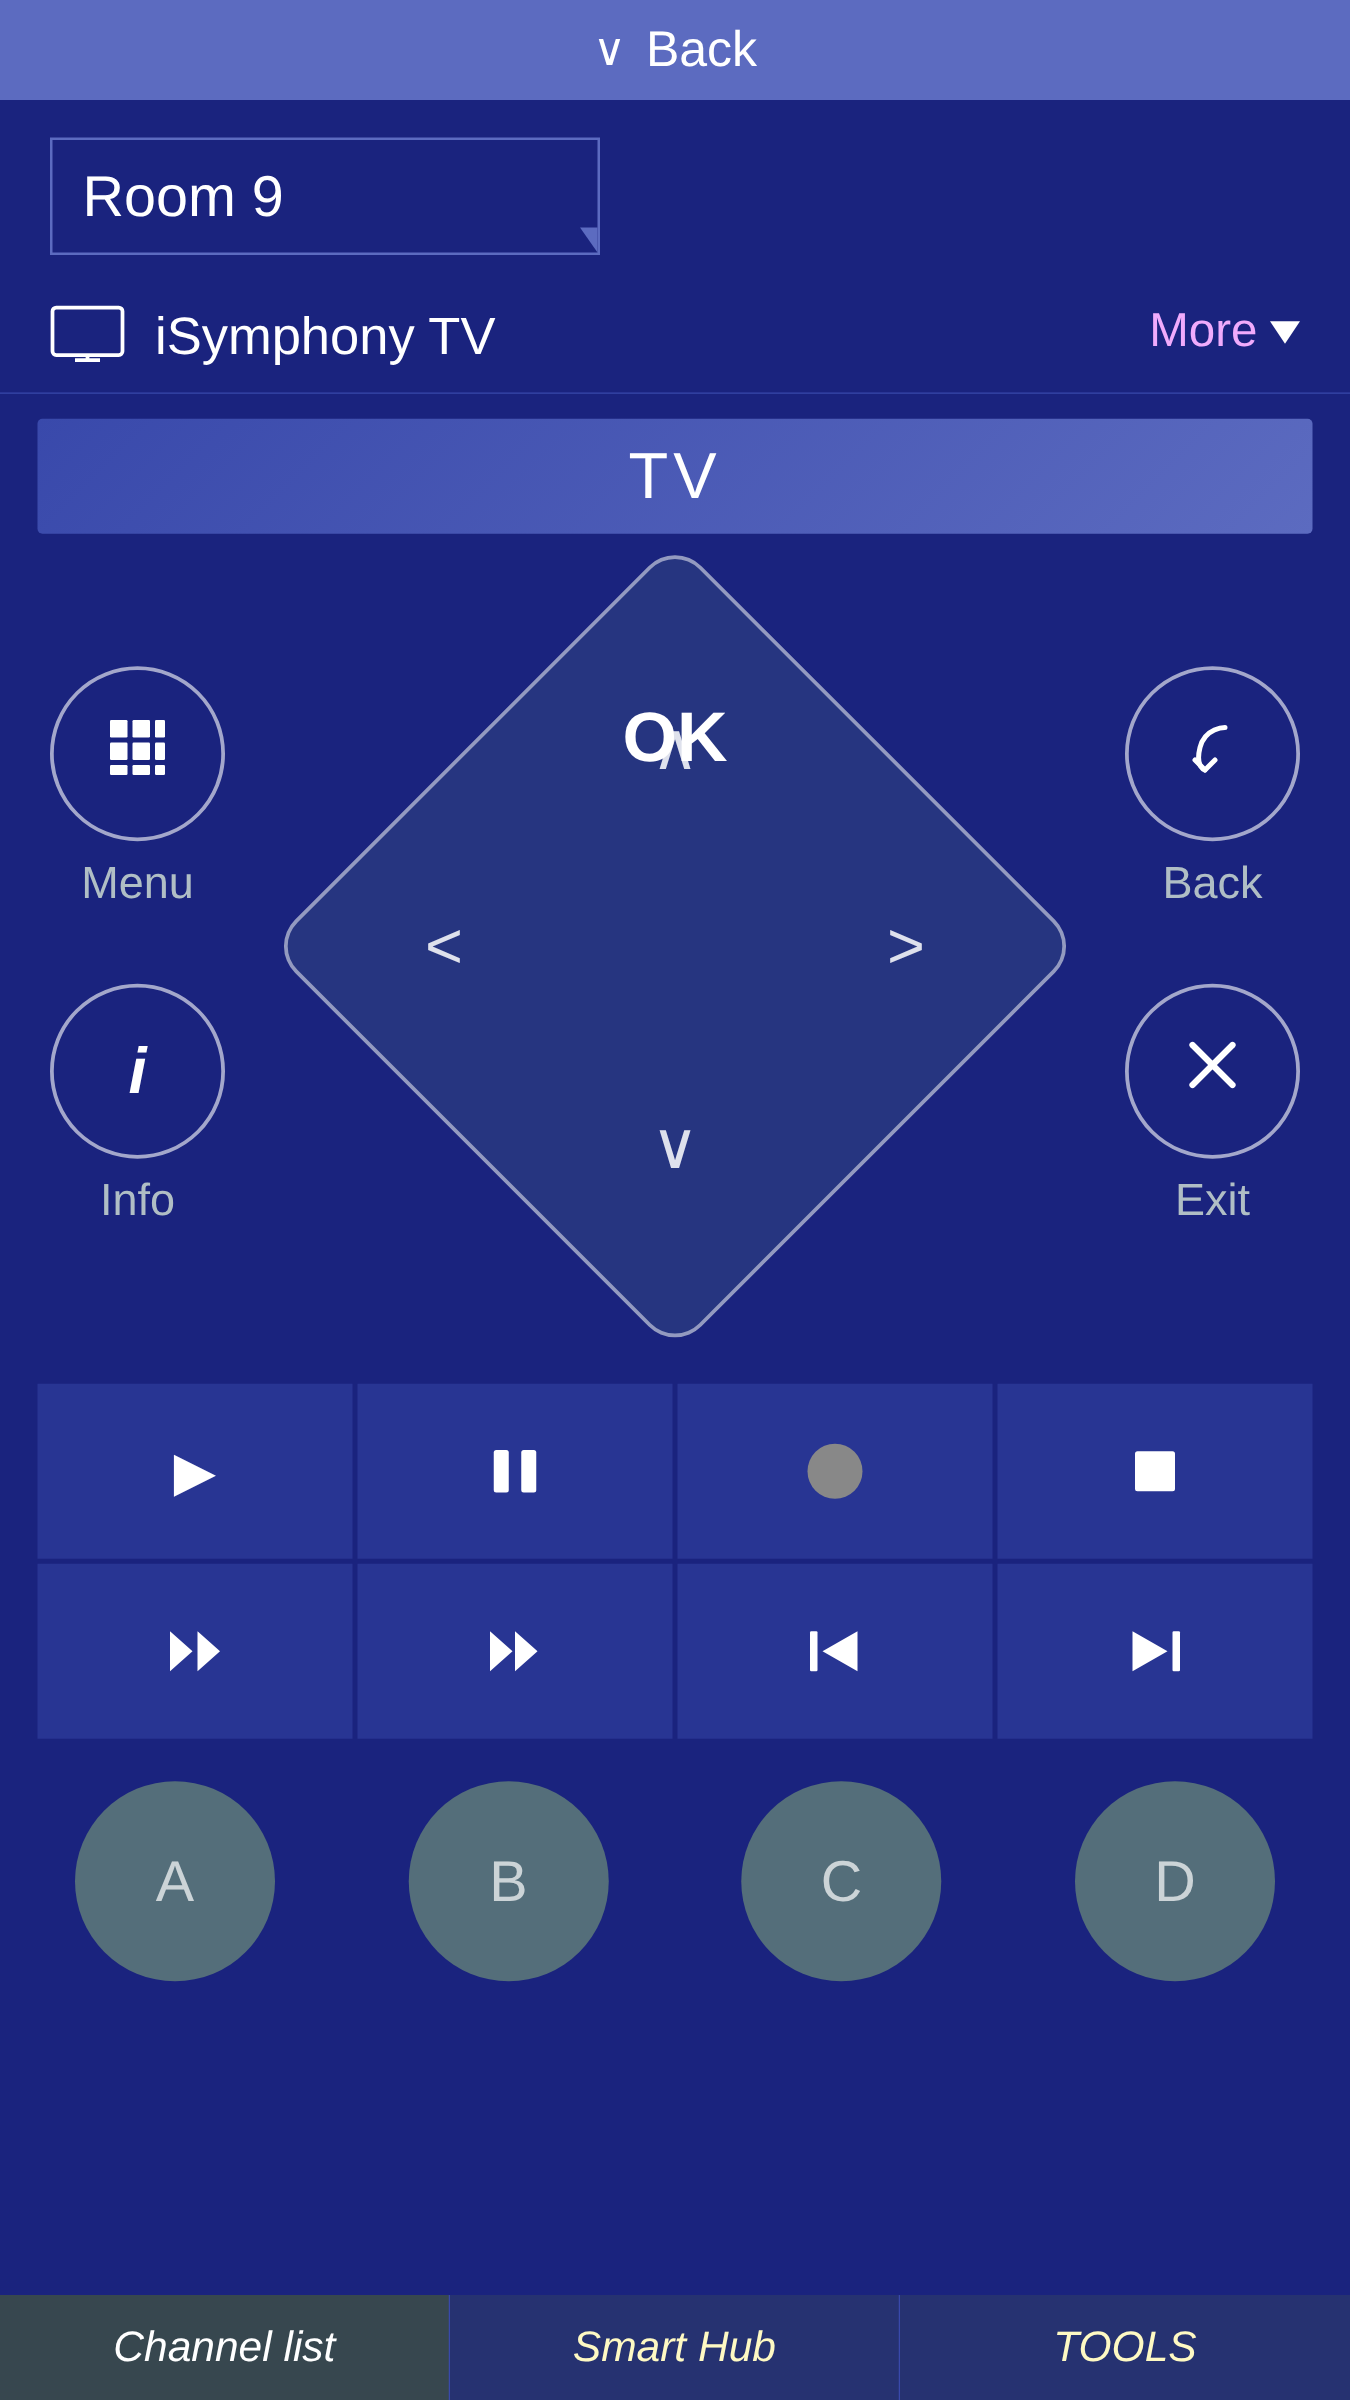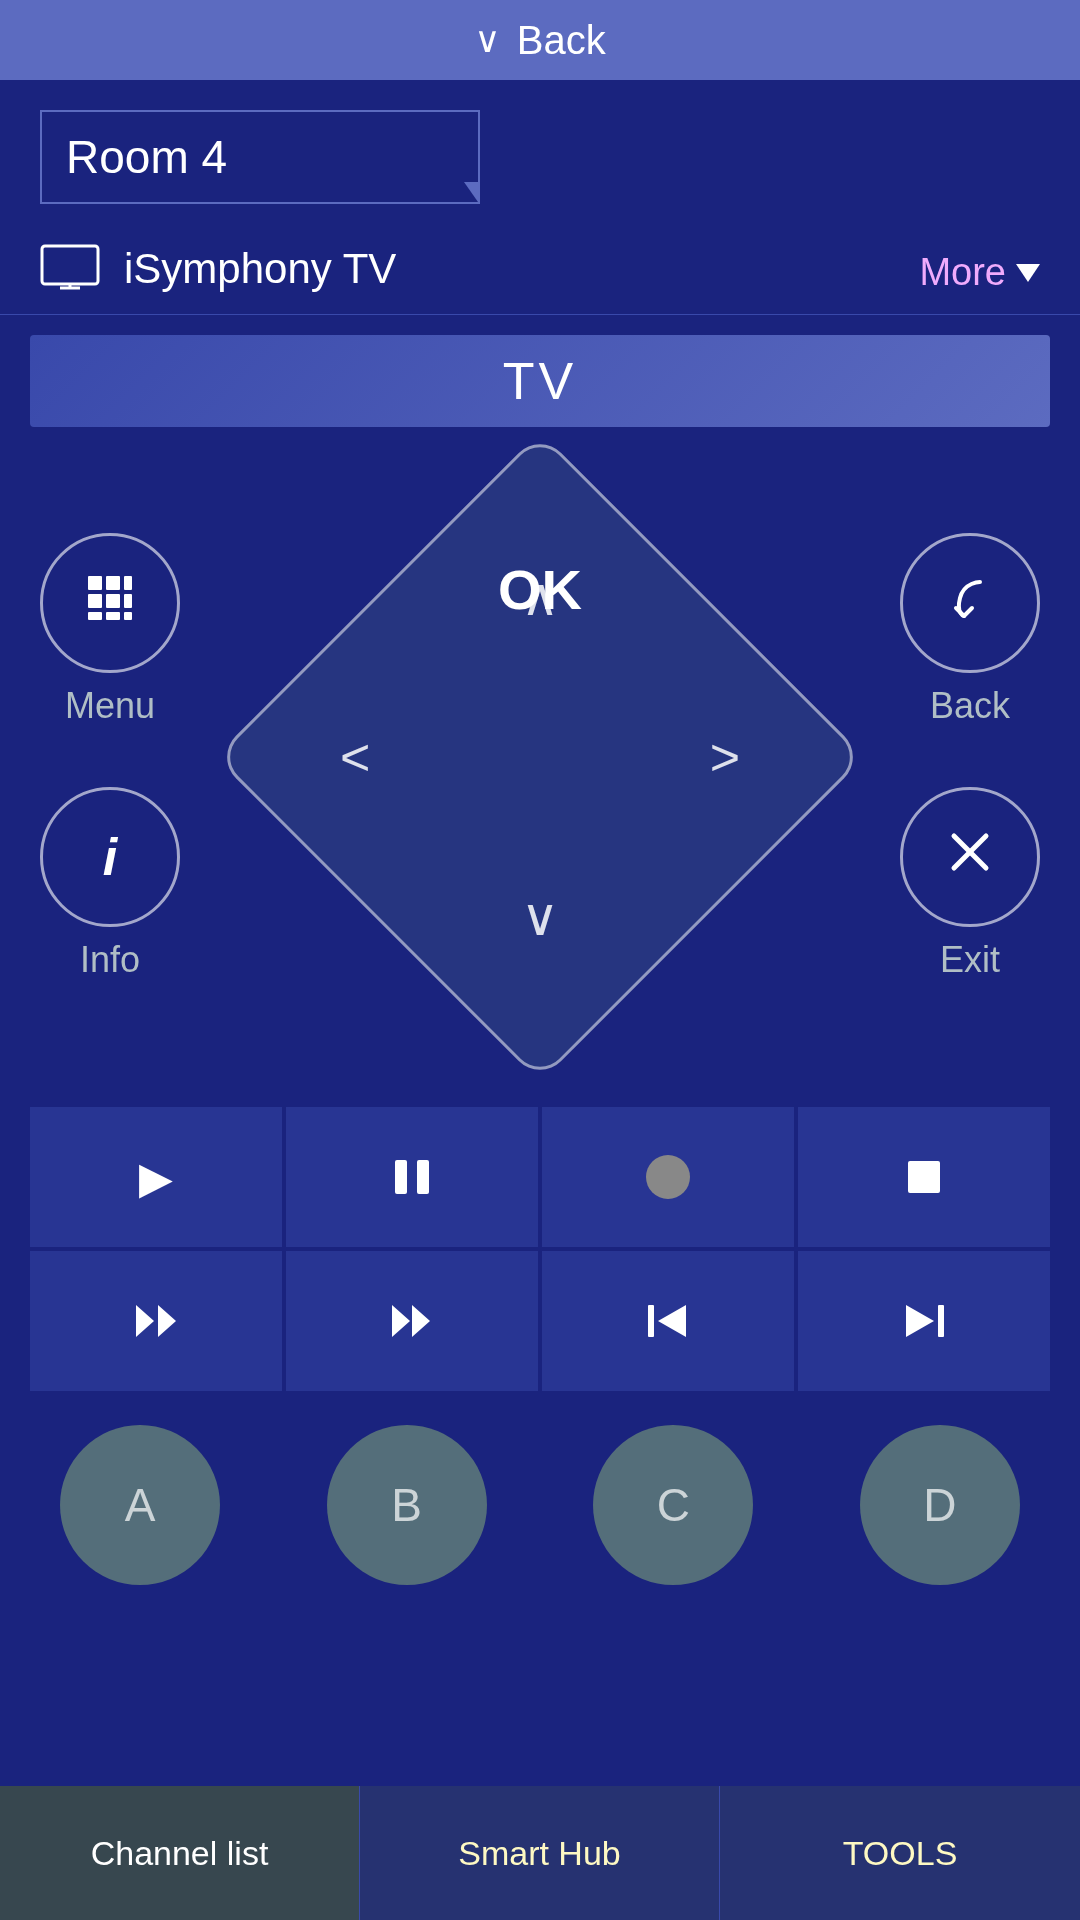--- a/index.html
+++ b/index.html
@@ -54,21 +54,21 @@
       border-right: 0px solid transparent;
       border-top: 20px solid #5c6bc0;
       position: absolute;
       right: 0;
       bottom: 0;
     }
 
     
     #device-row {
       display: flex;
-      align-items: flex-end;
+      align-items: flex-start;
       justify-content: space-between;
       padding: 20px 40px;
       border-bottom: 1px solid #3949ab;
     }
     #device-left {
       display: flex;
       align-items: center;
       gap: 24px;
     }
     #device-icon {
@@ -261,24 +261,25 @@
       font-size: 46px;
       font-weight: 500;
       color: rgba(255,255,255,0.7);
     }
 
     
     #bottom-row {
       position: absolute;
       bottom: 0;
       width: 100%;
-      height: 134px;
+      height: 84px;
       background: #263271;
       display: grid;
       grid-template-columns: 1fr 1fr 1fr;
+      font-style: italic;
     }
     .bottom-btn {
       display: flex;
       align-items: center;
       justify-content: center;
       cursor: pointer;
       font-size: 34px;
       color: #fef9c3;
       border-right: 1px solid #3949ab;
     }
@@ -294,21 +295,21 @@
 </head>
 <body>
 
 <div id="top-bar">
   <span style="margin-right:16px; font-size:36px;">∨</span>
   <span style="font-size:40px;">Back</span>
 </div>
 
 <div id="room-selector">
   <div id="room-dropdown">
-    <span class="room-name">Room 4</span>
+    <span class="room-name">Room 9</span>
     <div class="dropdown-arrow"></div>
   </div>
 </div>
 
 <div id="device-row">
   <div id="device-left">
     <div id="device-icon" class="tv-icon">
       <svg width="60" height="50" viewBox="0 0 60 50" fill="none">
         <rect x="2" y="2" width="56" height="38" rx="3" stroke="white" stroke-width="3" fill="none"></rect>
         <line x1="20" y1="44" x2="40" y2="44" stroke="white" stroke-width="3"></line>

